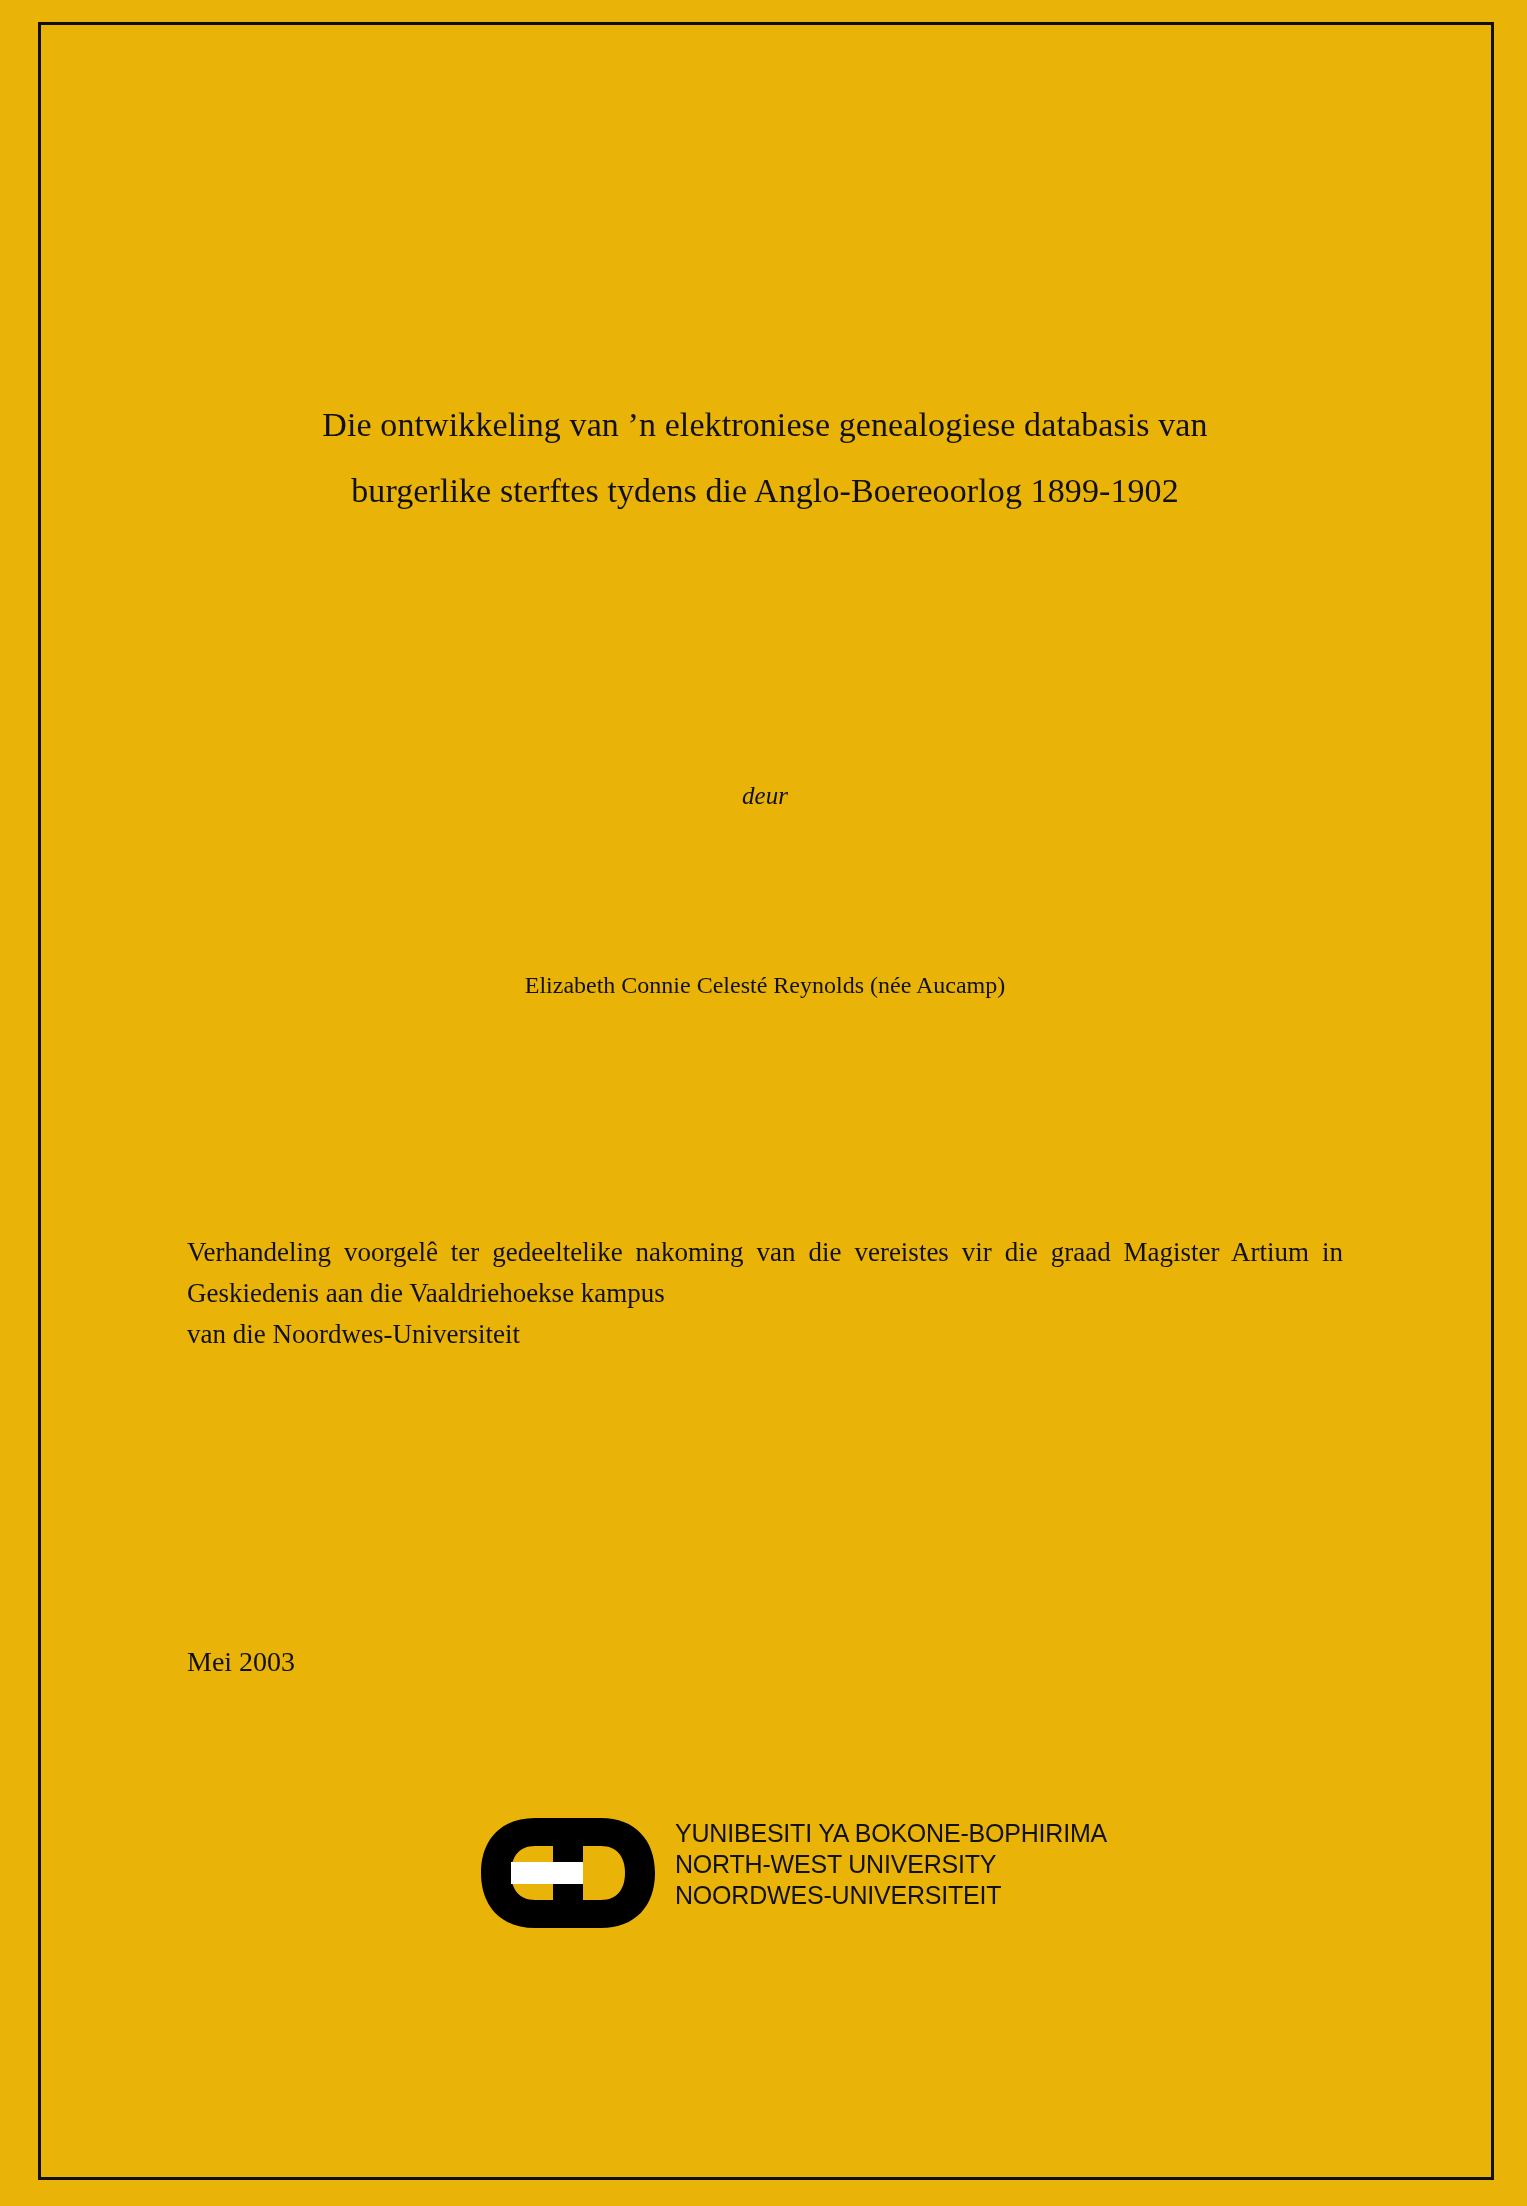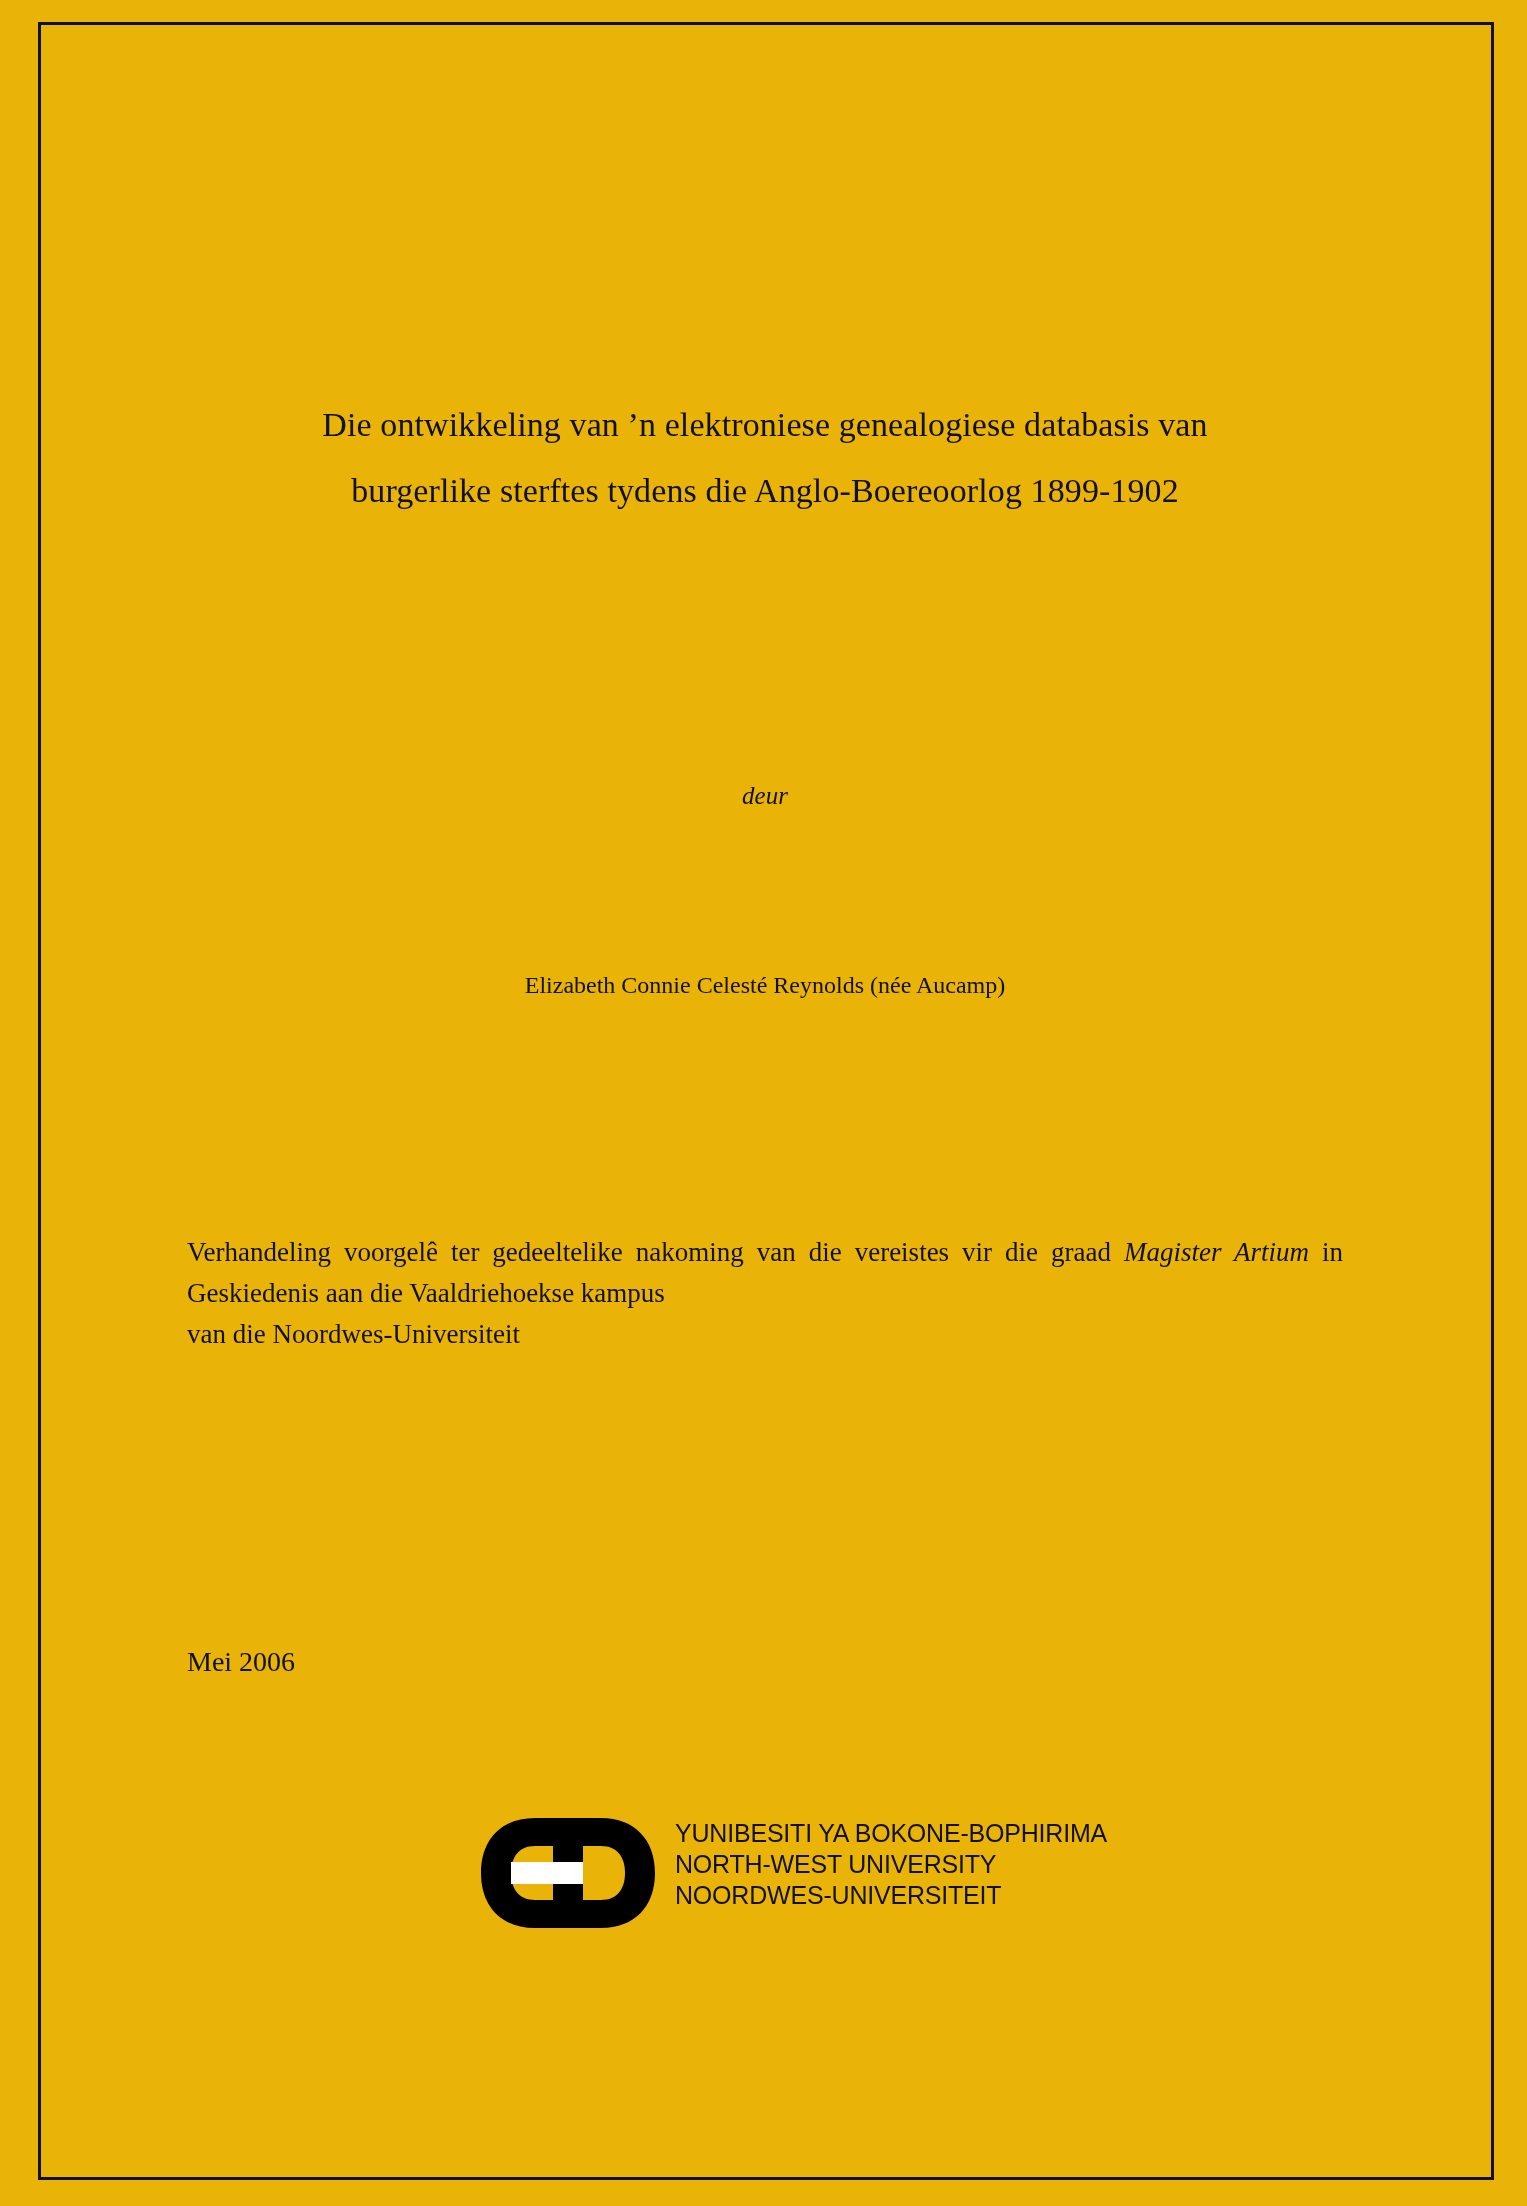--- a/index.html
+++ b/index.html
@@ -82,21 +82,20 @@
     left: 2px;
     width: 1156px;
     font-size: 27px;
     line-height: 41px;
   }
   .statement .just {
     text-align: justify;
     text-justify: inter-word;
   }
   .statement .ital {
-    font-style: italic;
   }
 
   .supervisor-block {
     position: absolute;
     top: 1620px;
     left: 2px;
     width: 800px;
     font-size: 28px;
     line-height: 40px;
   }
@@ -144,21 +143,21 @@
     <div class="by-line">deur</div>
 
     <div class="author">Elizabeth Connie Celesté Reynolds (née Aucamp)</div>
 
     <div class="statement">
       <div class="just"><span>Verhandeling voorgelê ter gedeeltelike nakoming van die vereistes vir die graad </span><span class="ital">Magister Artium</span><span> in Geskiedenis aan die Vaaldriehoekse kampus</span></div>
       <div>van die Noordwes-Universiteit</div>
     </div>
 
     <div class="supervisor-block">
-      <div>Mei 2006</div>
+      <div>Mei 2003</div>
     </div>
 
     <div class="logo-wrap">
       <div class="logo-mark">
         <svg viewBox="0 0 190 118" width="190" height="118" aria-hidden="true">
           <path d="M60 4 C26 4 6 26 6 59 C6 92 26 114 60 114 L78 114 L78 86 L60 86 C44 86 36 75 36 59 C36 43 44 32 60 32 L78 32 L78 4 Z" fill="#000000"></path>
           <rect x="78" y="4" width="30" height="110" fill="#000000"></rect>
           <path d="M108 4 L126 4 C160 4 180 26 180 59 C180 92 160 114 126 114 L108 114 L108 86 L126 86 C142 86 150 75 150 59 C150 43 142 32 126 32 L108 32 Z" fill="#000000"></path>
           <rect x="36" y="48" width="72" height="22" fill="#ffffff"></rect>
         </svg>

